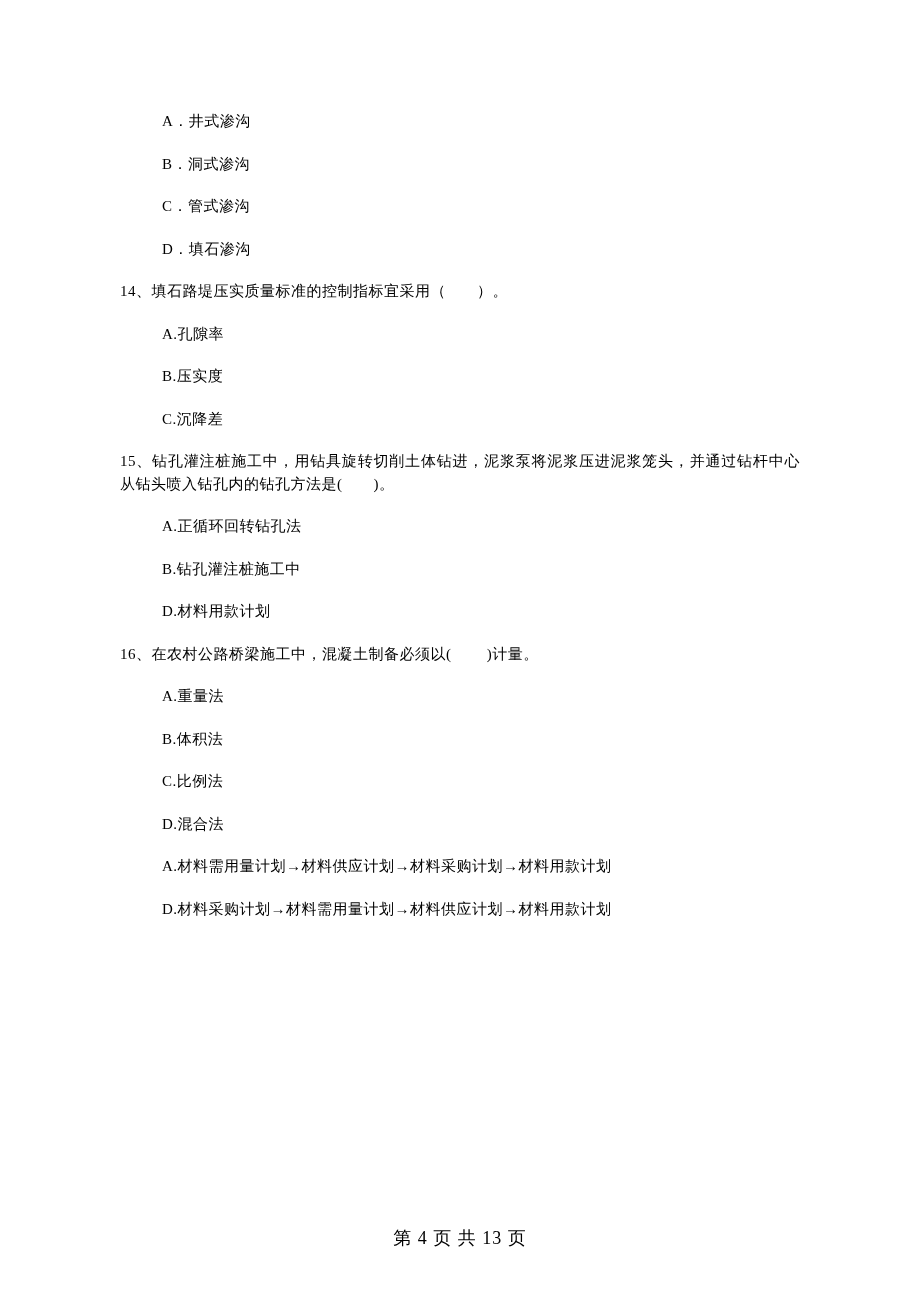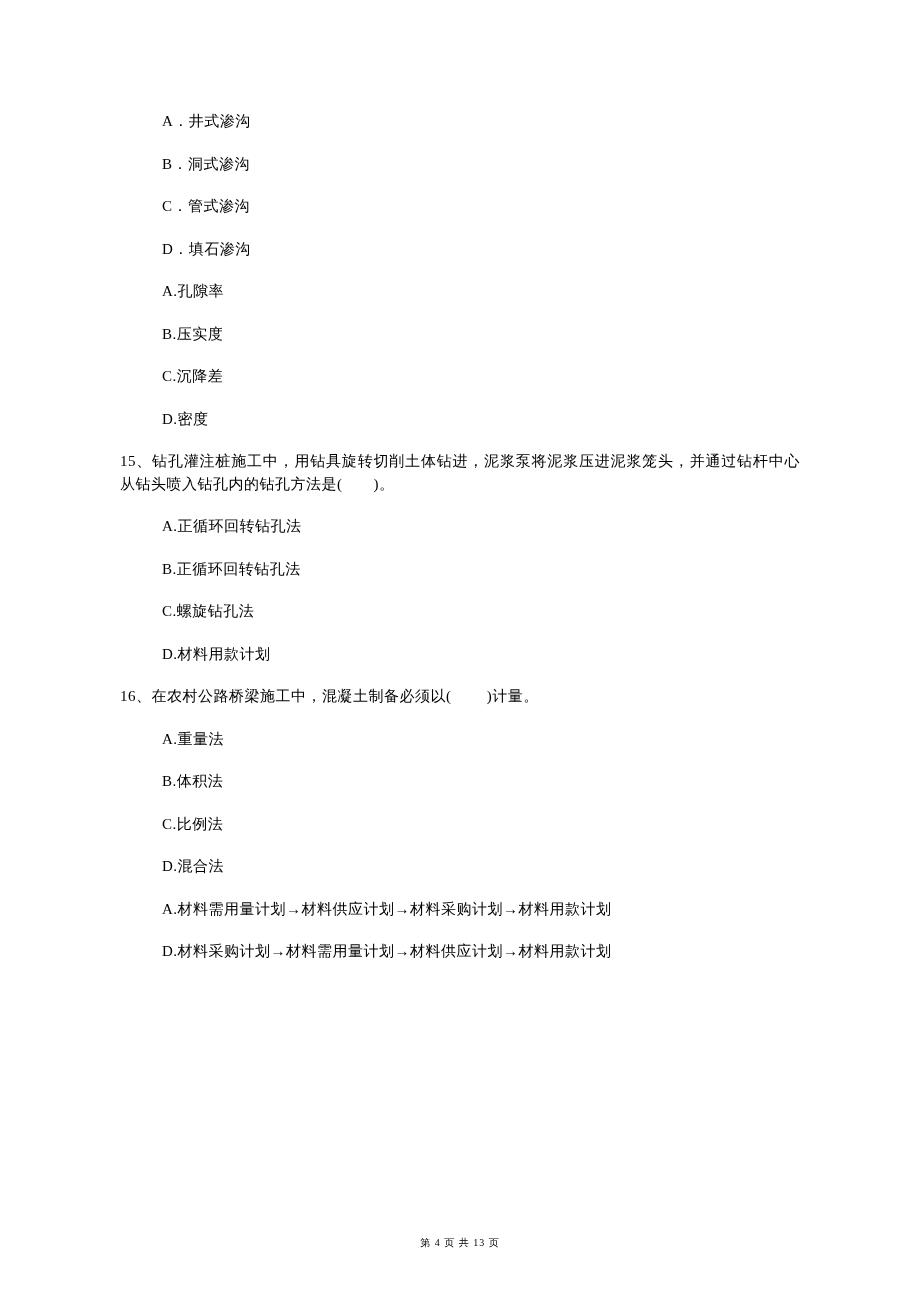--- a/index.html
+++ b/index.html
@@ -28,48 +28,47 @@
       margin-top: 6px;
       letter-spacing: 0.5px;
       text-align: justify;
     }
     .footer {
       position: absolute;
       bottom: 52px;
       left: 0;
       right: 0;
       text-align: center;
-      font-size: 10px;
+      font-size: 18px;
       letter-spacing: 1px;
     }
   </style>
 </head>
 <body>
 
 <div class="content">
 
   <div class="option-group">
     <div class="option">A．井式渗沟</div>
     <div class="option">B．洞式渗沟</div>
     <div class="option">C．管式渗沟</div>
     <div class="option">D．填石渗沟</div>
   </div>
 
+  <div class="question">14、填石路堤压实质量标准的控制指标宜采用（　　）。</div>
   <div class="option-group">
     <div class="option">A.孔隙率</div>
     <div class="option">B.压实度</div>
     <div class="option">C.沉降差</div>
-    <div class="option">D.密度</div>
   </div>
 
   <div class="question">15、钻孔灌注桩施工中，用钻具旋转切削土体钻进，泥浆泵将泥浆压进泥浆笼头，并通过钻杆中心从钻头喷入钻孔内的钻孔方法是(　　)。</div>
   <div class="option-group">
     <div class="option">A.正循环回转钻孔法</div>
-    <div class="option">B.正循环回转钻孔法</div>
-    <div class="option">C.螺旋钻孔法</div>
+    <div class="option">B.钻孔灌注桩施工中</div>
     <div class="option">D.材料用款计划</div>
   </div>
 
   <div class="question">16、在农村公路桥梁施工中，混凝土制备必须以(　　 )计量。</div>
   <div class="option-group">
     <div class="option">A.重量法</div>
     <div class="option">B.体积法</div>
     <div class="option">C.比例法</div>
     <div class="option">D.混合法</div>
   </div>

